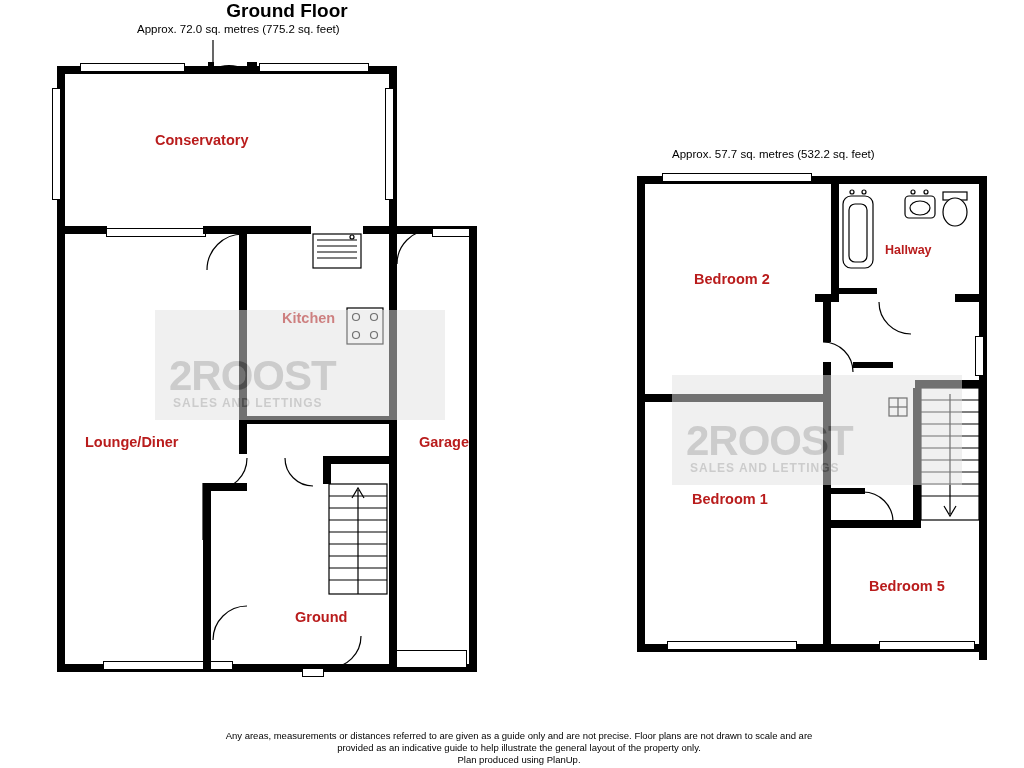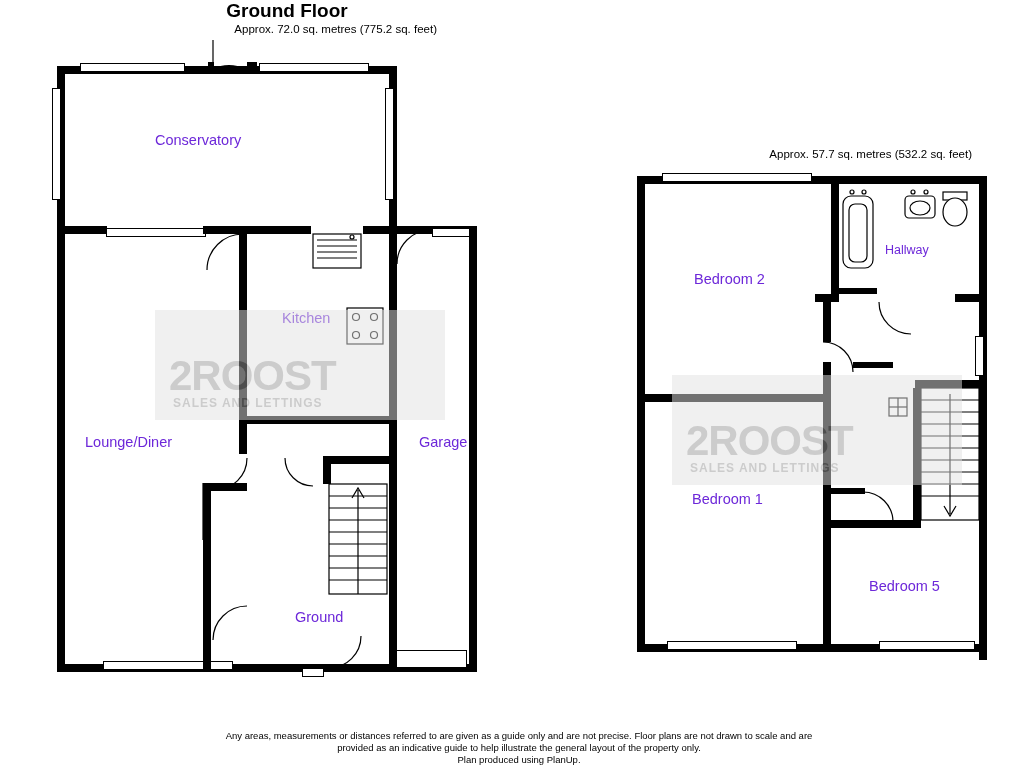--- a/index.html
+++ b/index.html
@@ -24,30 +24,30 @@
   .floor-title {
     position: absolute;
     text-align: center;
     font-weight: bold;
     font-size: 19px;
     color: #000;
     white-space: nowrap;
   }
   .floor-sub {
     position: absolute;
-    text-align: right;
+    text-align: left;
     font-size: 11.5px;
     color: #000;
     white-space: nowrap;
   }
   .room-label {
     position: absolute;
-    font-weight: normal;
+    font-weight: bold;
     font-size: 14.5px;
-    color: #6d28d9;
+    color: #b91c1c;
     white-space: nowrap;
   }
   .room-label.small {
     font-size: 12.5px;
   }
   .total-area {
     position: absolute;
     text-align: center;
     font-weight: bold;
     font-size: 17px;

